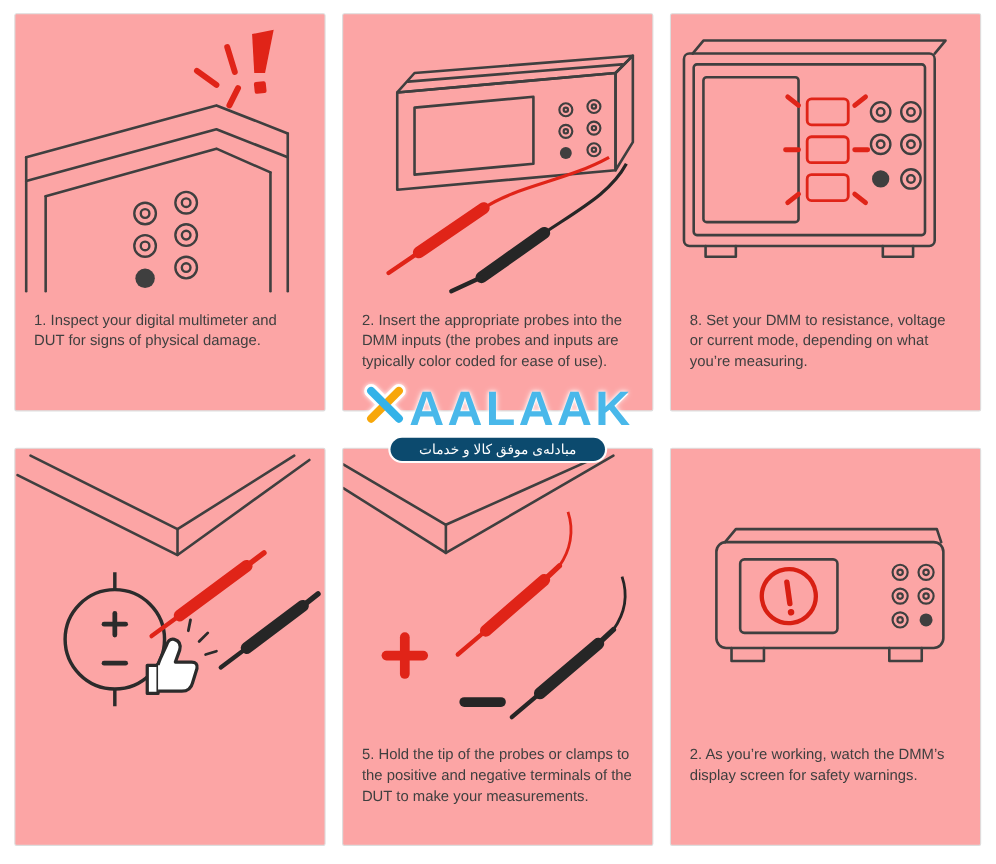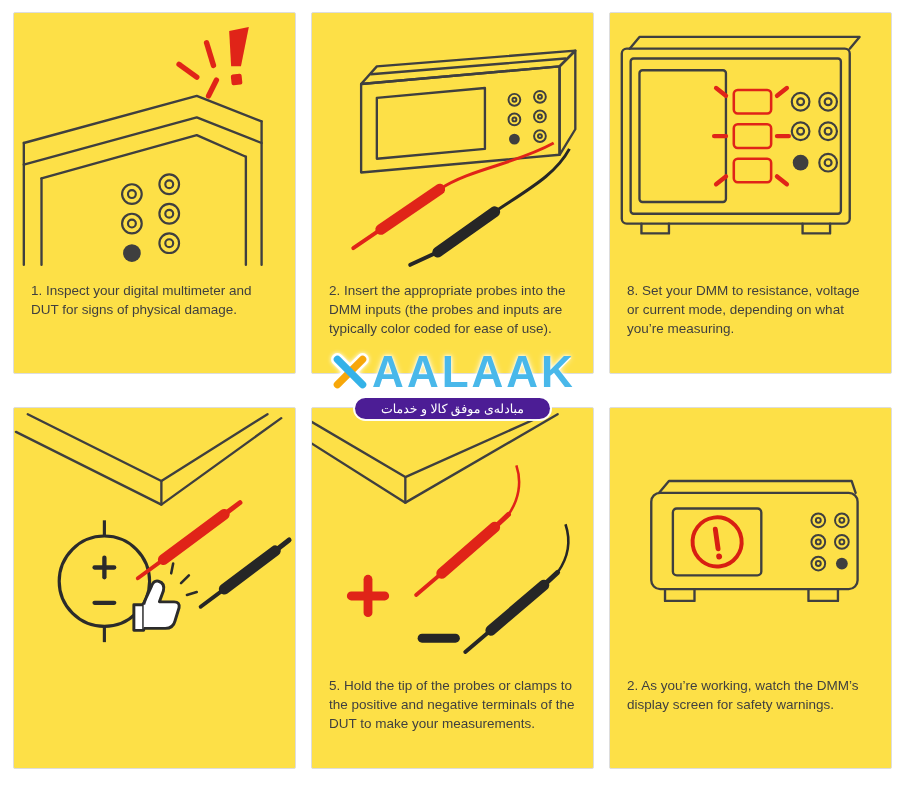--- a/index.html
+++ b/index.html
@@ -5,40 +5,40 @@
   html,body{margin:0;padding:0;}
   body{
     width:905px;height:785px;background:#ffffff;position:relative;
     font-family:"Liberation Sans",sans-serif;overflow:hidden;
   }
   .grid{
     display:grid;grid-template-columns:repeat(3,1fr);
     column-gap:15px;row-gap:33px;padding:12px 13px 0 13px;
   }
   .card{
-    background:#fde047;border:1px solid #ddd;border-radius:2px;
+    background:#fca5a5;border:1px solid #ddd;border-radius:2px;
     height:360px;overflow:hidden;margin:0;
   }
   .illus{height:252px;padding-top:4px;}
   .illus svg{display:block;width:100%;height:100%;}
   .caption{
     margin:12px 17px 0 17px;font-size:13.5px;line-height:19px;color:#3f3f3f;
   }
   .watermark{
     position:absolute;left:0;right:0;top:347px;text-align:center;
     z-index:6;pointer-events:none;
   }
-  .brand-row{display:flex;align-items:center;justify-content:center;gap:1px;}
+  .brand-row{display:flex;align-items:flex-start;justify-content:center;gap:1px;}
   .brand-mark{width:42px;height:42px;filter:drop-shadow(0 0 2px #fff);}
   .brand-text{
     font-size:44px;font-weight:bold;color:#49b8ea;letter-spacing:3px;
     text-shadow:0 0 3px #fff,0 0 6px #fff,0 2px 0 rgba(255,255,255,.9);
   }
   .ribbon{
-    display:inline-block;margin-top:1px;background:#4c1d95;color:#fff;
+    display:inline-block;margin-top:1px;background:#0c4a6e;color:#fff;
     font-size:12.5px;padding:3px 26px;border-radius:11px;direction:rtl;
     box-shadow:0 0 0 2px rgba(255,255,255,.95);
   }
 </style>
 </head>
 <body>
 
 <div class="grid">
 
   <figure class="card">

